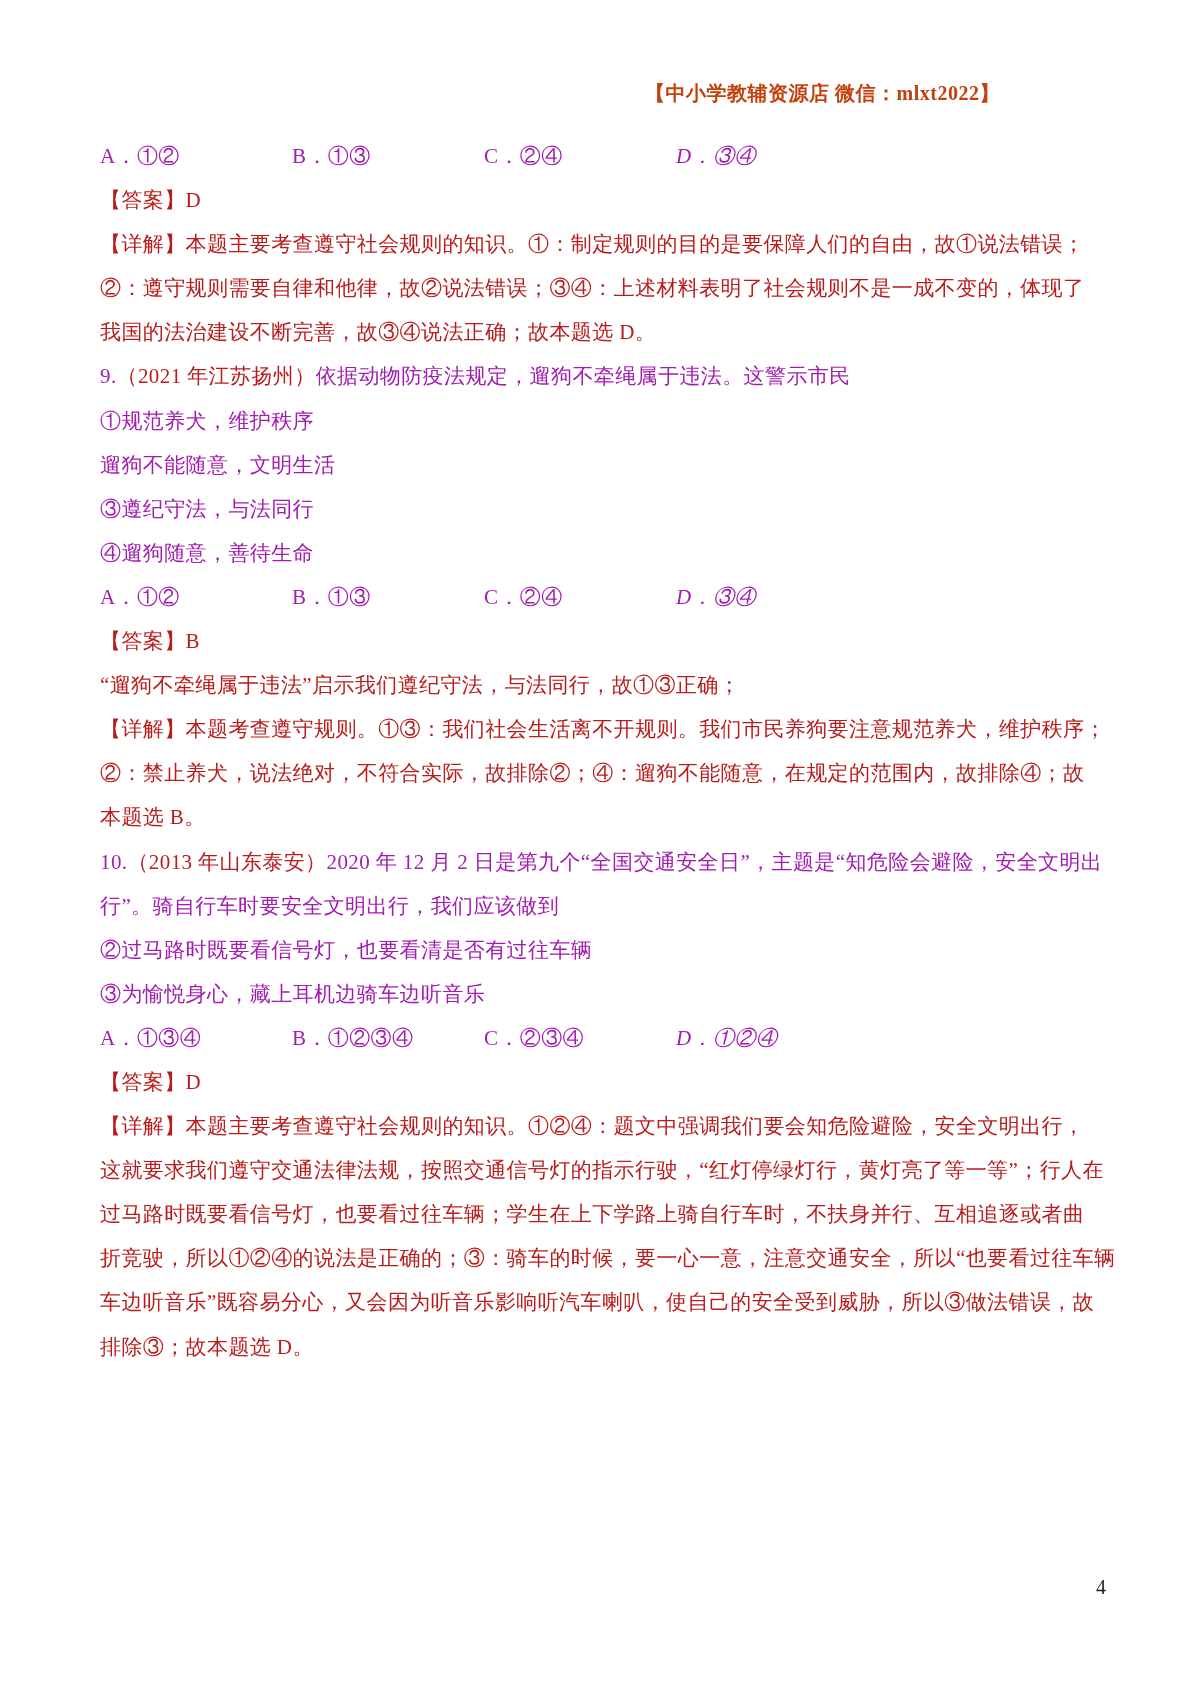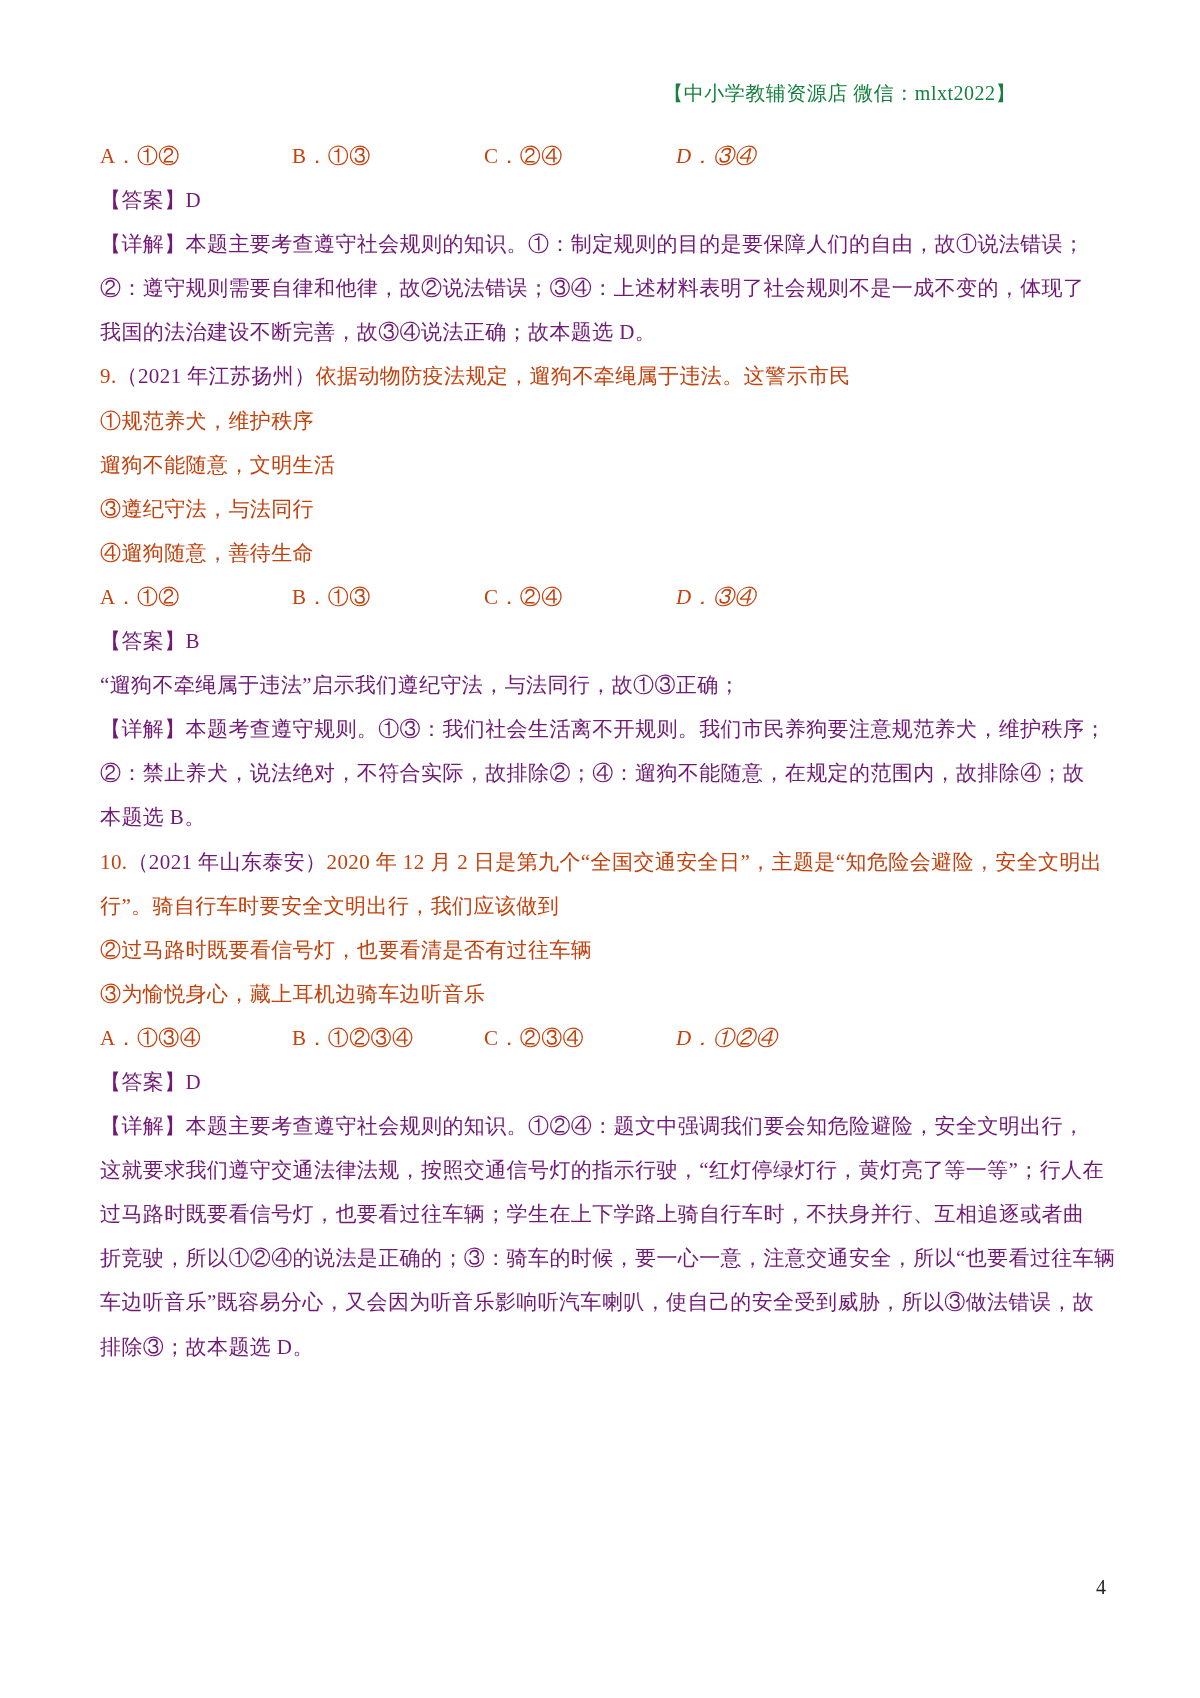--- a/index.html
+++ b/index.html
@@ -12,24 +12,24 @@
     width: 1200px;
     height: 1698px;
     background: #ffffff;
     font-family: "Liberation Serif", "DejaVu Serif", serif;
     color: #1f1f1f;
     overflow: hidden;
   }
   .doc-header {
     position: absolute;
     top: 80px;
-    right: 184px;
+    right: 200px;
     font-size: 20px;
-    font-weight: normal;
-    color: #15803d;
+    font-weight: bold;
+    color: #c2410c;
     letter-spacing: 0.5px;
     white-space: nowrap;
   }
   .doc-body {
     position: absolute;
     top: 134px;
     left: 100px;
     width: 1008px;
   }
   .line {
@@ -45,22 +45,22 @@
   .opt {
     display: inline-block;
     width: 192px;
     flex: 0 0 192px;
   }
   .opt:last-child {
     width: auto;
     flex: 0 0 auto;
     font-style: italic;
   }
-  .red { color: #701a75; }
-  .blk { color: #c2410c; }
+  .red { color: #b91c1c; }
+  .blk { color: #a21caf; }
   .page-number {
     position: absolute;
     top: 1572px;
     right: 94px;
     font-size: 20px;
     line-height: 30px;
     color: #1f1f1f;
   }
 </style>
 </head>
@@ -89,21 +89,21 @@
         <span class="opt blk">A．①②</span>
         <span class="opt blk">B．①③</span>
         <span class="opt blk">C．②④</span>
         <span class="opt blk">D．③④</span>
       </div>
       <div class="line"><span class="red">【答案】B</span></div>
       <div class="line"><span class="red">“遛狗不牵绳属于违法”启示我们遵纪守法，与法同行，故①③正确；</span></div>
       <div class="line"><span class="red">【详解】本题考查遵守规则。①③：我们社会生活离不开规则。我们市民养狗要注意规范养犬，维护秩序；</span></div>
       <div class="line"><span class="red">②：禁止养犬，说法绝对，不符合实际，故排除②；④：遛狗不能随意，在规定的范围内，故排除④；故</span></div>
       <div class="line"><span class="red">本题选 B。</span></div>
-      <div class="line"><span class="blk">10.</span><span class="red">（2021 年山东泰安）</span><span class="blk">2020 年 12 月 2 日是第九个“全国交通安全日”，主题是“知危险会避险，安全文明出</span></div>
+      <div class="line"><span class="blk">10.</span><span class="red">（2013 年山东泰安）</span><span class="blk">2020 年 12 月 2 日是第九个“全国交通安全日”，主题是“知危险会避险，安全文明出</span></div>
       <div class="line"><span class="blk">行”。骑自行车时要安全文明出行，我们应该做到</span></div>
       <div class="line"><span class="blk">②过马路时既要看信号灯，也要看清是否有过往车辆</span></div>
       <div class="line"><span class="blk">③为愉悦身心，藏上耳机边骑车边听音乐</span></div>
       <div class="line options">
         <span class="opt blk">A．①③④</span>
         <span class="opt blk">B．①②③④</span>
         <span class="opt blk">C．②③④</span>
         <span class="opt blk">D．①②④</span>
       </div>
       <div class="line"><span class="red">【答案】D</span></div>

